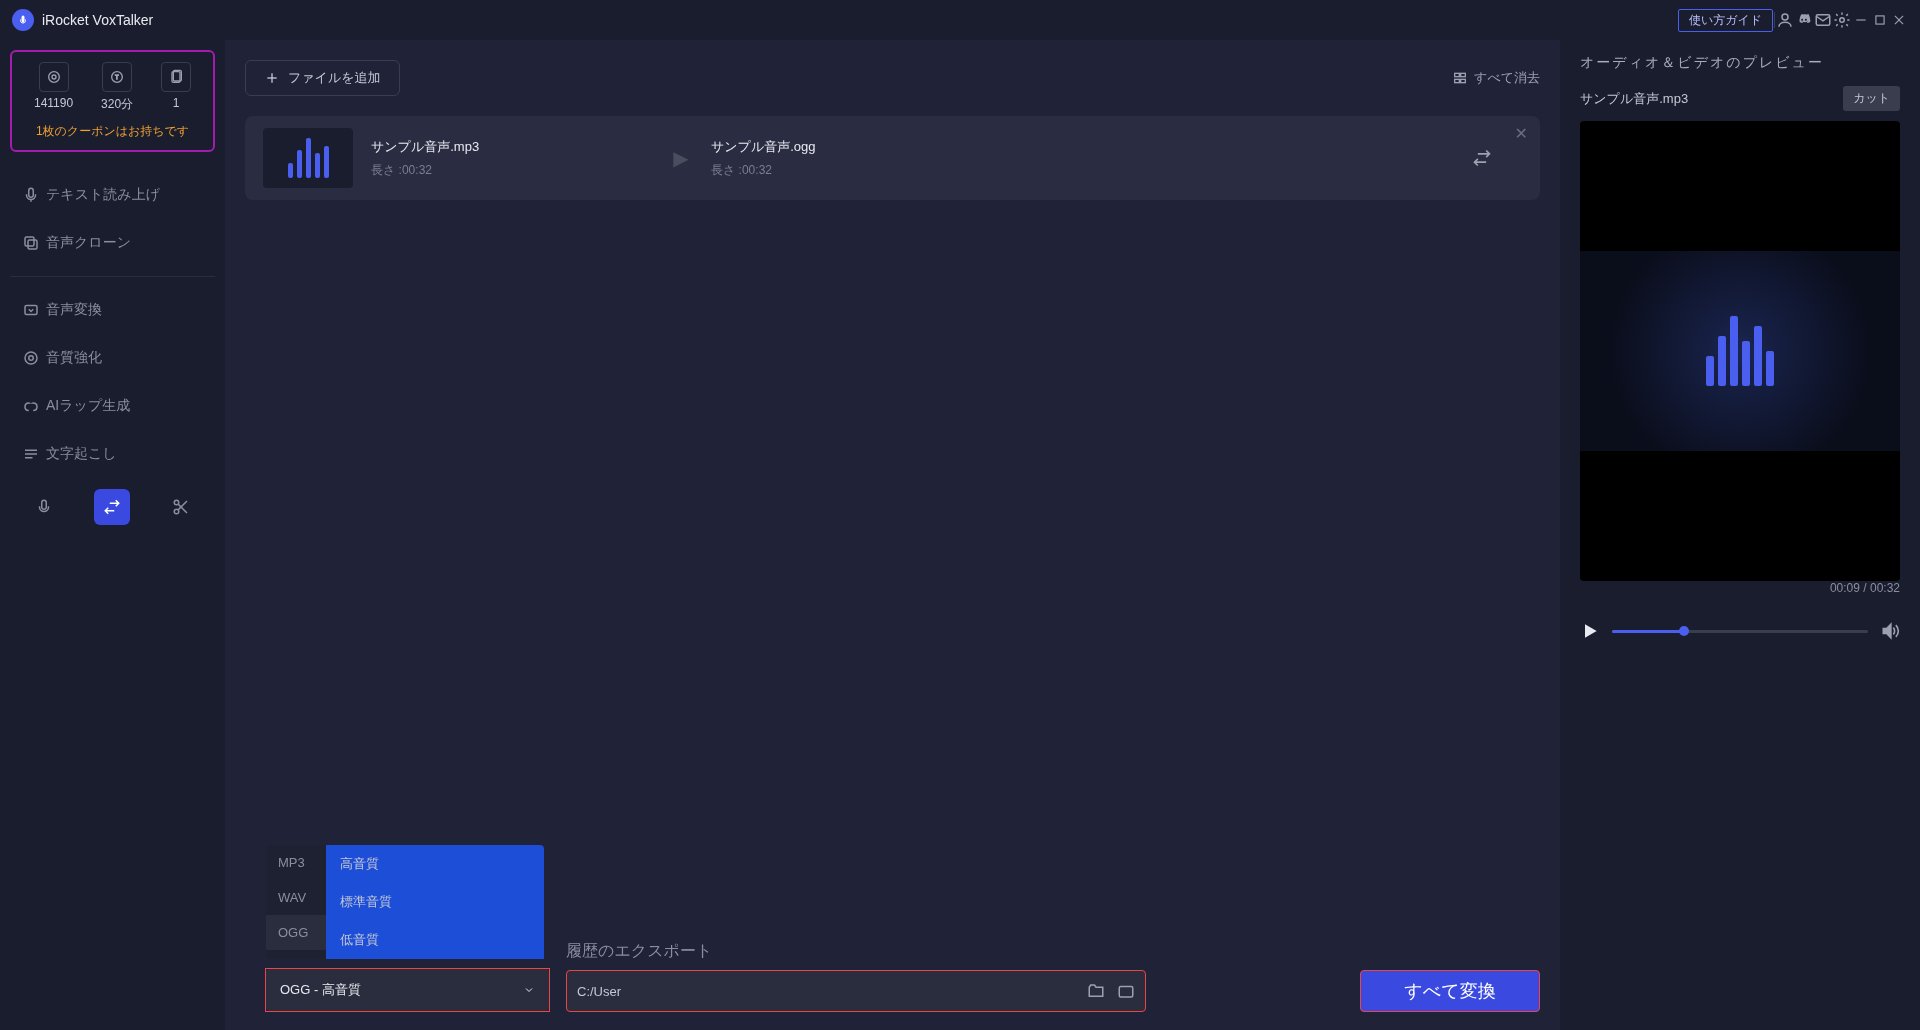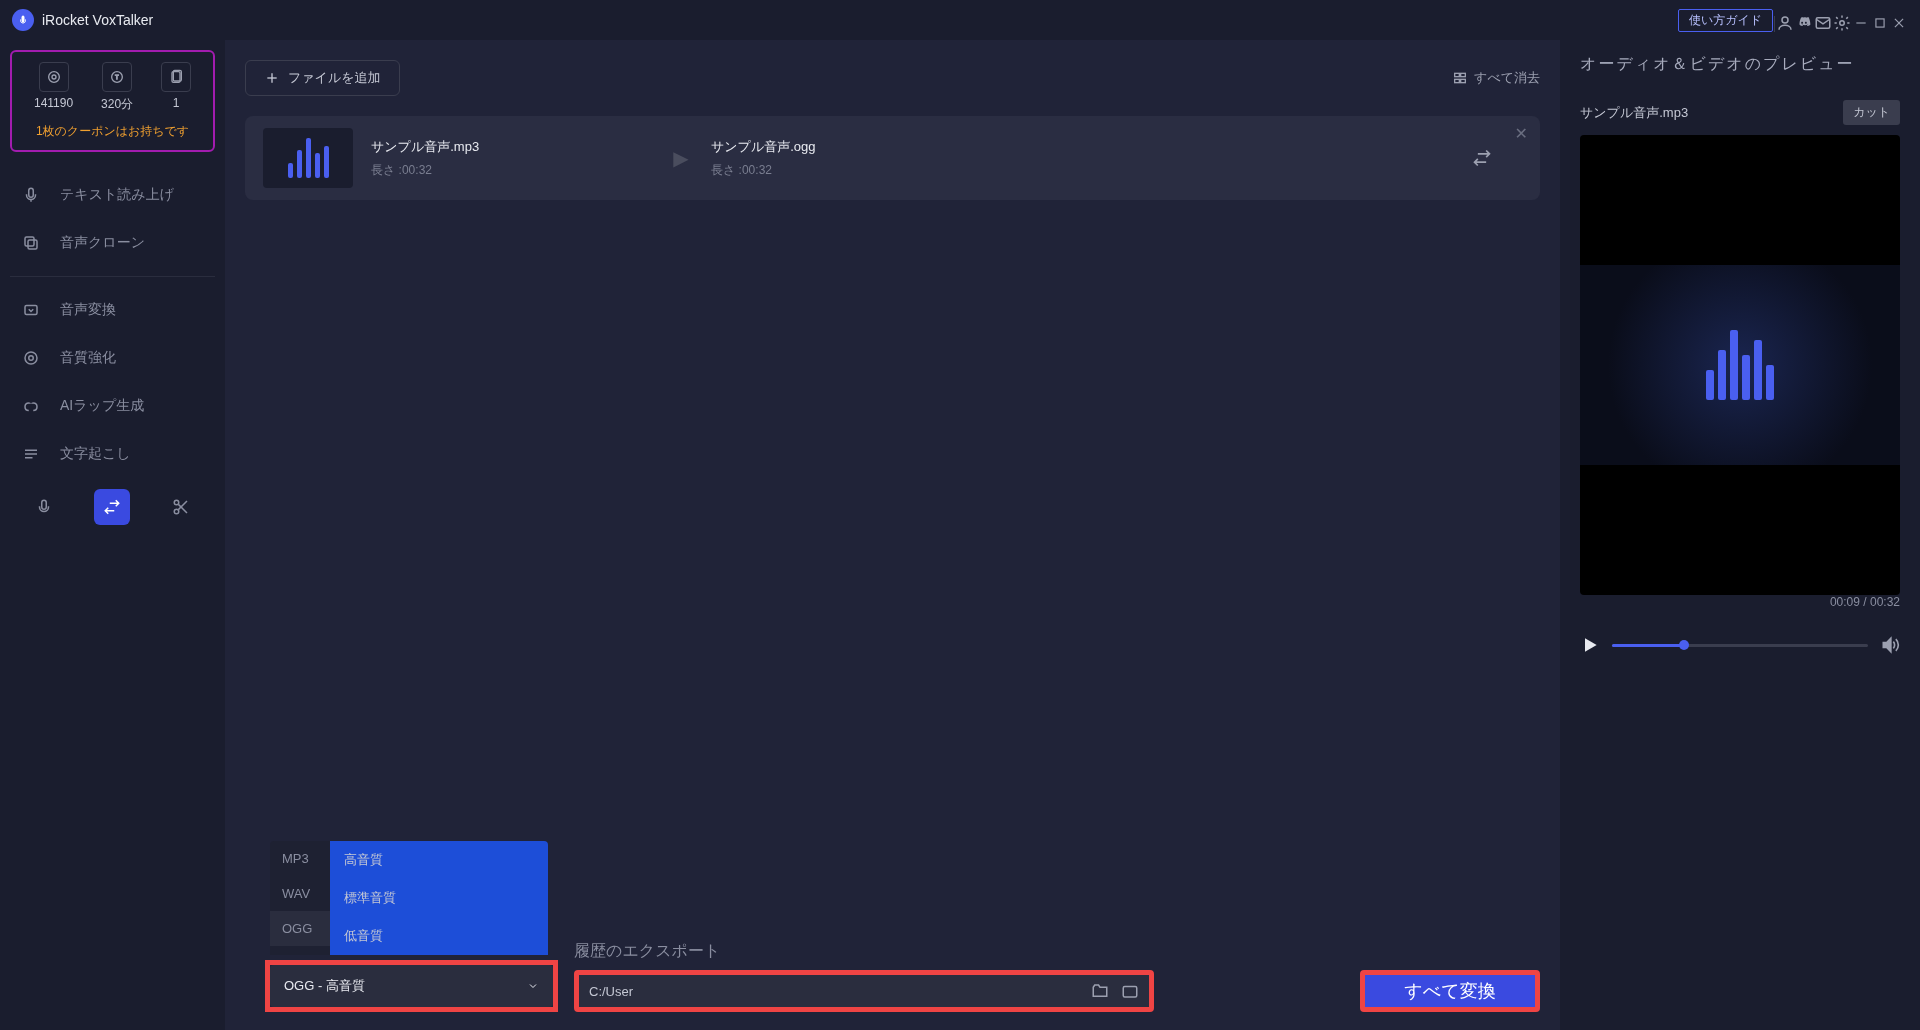--- a/index.html
+++ b/index.html
@@ -1,34 +1,34 @@
 <!DOCTYPE html>
 <html><head>
 <meta charset="utf-8">
 <style>
 *{margin:0;padding:0;box-sizing:border-box;font-family:"Hiragino Sans","Yu Gothic",sans-serif}
 body{background:#1a1d2e;color:#c5c8d4;overflow:hidden;width:1920px;height:1030px}
 .titlebar{height:40px;display:flex;align-items:center;padding:0 12px;background:#1a1d2e}
 .logo-wrap{display:flex;align-items:center;gap:8px}
 .logo{width:22px;height:22px;border-radius:50%;background:#4a5ff0;display:flex;align-items:center;justify-content:center}
 .app-title{font-size:14px;color:#e8eaf0}
-.titlebar-right{margin-left:auto;display:flex;align-items:flex-end;gap:1px}
+.titlebar-right{margin-left:auto;display:flex;align-items:center;gap:1px}
 .guide-btn{border:1px solid #4a5ff0;color:#b8c0ff;padding:2px 10px;font-size:12px;border-radius:2px;cursor:pointer}
 .tb-icon{width:18px;height:18px;display:flex;align-items:center;justify-content:center;color:#9ca0b0;cursor:pointer}
 .tb-sep{width:1px;height:16px;background:#3a3d4e}
 .main{display:flex;height:calc(100% - 40px)}
 .sidebar{width:225px;background:#1a1d2e;padding:10px;display:flex;flex-direction:column}
 .stats-box{border:2px solid #a21caf;border-radius:6px;padding:10px 8px}
 .stats-row{display:flex;justify-content:space-around;text-align:center}
 .stat{display:flex;flex-direction:column;align-items:center;gap:4px}
 .stat-icon{width:30px;height:30px;border:1px solid #3a3d4e;border-radius:4px;display:flex;align-items:center;justify-content:center;color:#9ca0b0}
 .stat-val{font-size:12px;color:#c5c8d4}
 .coupon{text-align:center;font-size:12px;color:#f0a030;margin-top:10px}
 .nav{margin-top:20px;display:flex;flex-direction:column;gap:2px}
-.nav-item{display:flex;align-items:center;gap:20px;padding:14px 12px;font-size:14px;color:#8a8ea0;cursor:pointer;border-radius:6px}
+.nav-item{display:flex;align-items:center;gap:6px;padding:14px 12px;font-size:14px;color:#8a8ea0;cursor:pointer;border-radius:6px}
 .nav-divider{height:1px;background:#2a2d3e;margin:8px 0}
 .tool-row{display:flex;justify-content:space-around;margin-top:12px}
 .tool-btn{width:36px;height:36px;display:flex;align-items:center;justify-content:center;color:#8a8ea0;cursor:pointer;border-radius:6px}
 .tool-btn.active{background:#3a4ae0;color:#fff}
 .content{flex:1;display:flex;flex-direction:column;background:#202338;padding:20px 0 0 20px;position:relative}
 .content-top{display:flex;align-items:center;gap:20px;padding-right:20px}
 .add-btn{display:flex;align-items:center;gap:8px;padding:8px 18px;border:1px solid #3a3d4e;border-radius:6px;font-size:13px;color:#c5c8d4;cursor:pointer}
 .clear-all{margin-left:auto;display:flex;align-items:center;gap:6px;font-size:13px;color:#9ca0b0;cursor:pointer}
 .file-list{margin-top:20px;padding-right:20px}
 .file-card{background:#2a2d42;border-radius:8px;padding:12px 18px;display:flex;align-items:center;position:relative}
@@ -48,23 +48,23 @@
 .fmt-opt.sel{background:#2a2d3e}
 .qual-col{width:218px;background:#1d4ed8}
 .qual-opt{padding:10px 14px;font-size:13px;color:#c5c8d4;cursor:pointer}
 .dd-select{width:283px;height:42px;background:#2a2d3e;border-radius:4px;display:flex;align-items:center;padding:0 14px;font-size:13px;color:#e8eaf0;cursor:pointer;justify-content:space-between}
 .export-wrap{display:flex;flex-direction:column;gap:8px}
 .export-label{font-size:16px;color:#8a8ea0}
 .path-box{width:580px;height:42px;background:#2a2d3e;border-radius:4px;display:flex;align-items:center;padding:0 10px}
 .path-input{flex:1;background:none;border:none;color:#c5c8d4;font-size:13px;outline:none}
 .path-icons{display:flex;gap:12px;color:#9ca0b0}
 .convert-btn{margin-left:auto;width:180px;height:42px;background:#3a4ae0;color:#fff;border-radius:4px;display:flex;align-items:center;justify-content:center;font-size:18px;cursor:pointer}
-.red-box{border:5px solid #ef4444}
+.red-box{border:1px solid #ef4444}
 .preview{width:360px;padding:0 20px 20px 20px;display:flex;flex-direction:column}
-.preview-title{font-size:16px;color:#a8acbe;letter-spacing:2px;margin-top:14px;margin-bottom:25px}
+.preview-title{font-size:14px;color:#a8acbe;letter-spacing:2px;margin-top:14px;margin-bottom:14px}
 .preview-header{display:flex;align-items:center;justify-content:space-between;margin-bottom:10px}
 .preview-fname{font-size:13px;color:#c5c8d4}
 .cut-btn{background:#3a3d4e;color:#c5c8d4;padding:4px 10px;font-size:12px;border-radius:3px;cursor:pointer}
 .video-box{width:100%;height:460px;background:#000;border-radius:4px;display:flex;align-items:center;justify-content:center;position:relative;overflow:hidden}
 .video-center{width:100%;height:200px;background:radial-gradient(circle at 50% 50%,#1a2550 0%,#0a0d1a 70%);display:flex;align-items:center;justify-content:center}
 .controls{display:flex;align-items:center;gap:12px;margin-top:10px}
 .time-text{margin-left:auto;font-size:12px;color:#8a8ea0;margin-bottom:16px;text-align:right}
 .play-btn{color:#e8eaf0;cursor:pointer}
 .progress{flex:1;height:3px;background:#3a3d4e;position:relative;border-radius:2px}
 .progress-fill{position:absolute;left:0;top:0;height:100%;width:28%;background:#4a5ff0;border-radius:2px}

